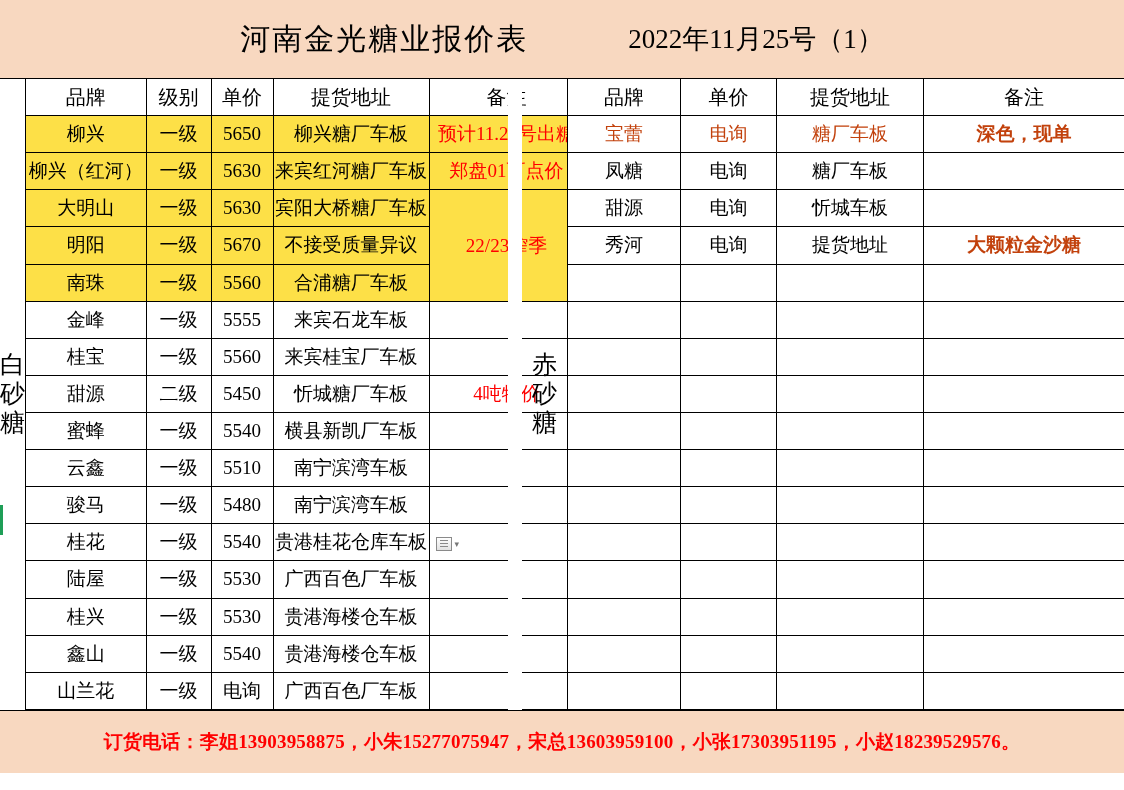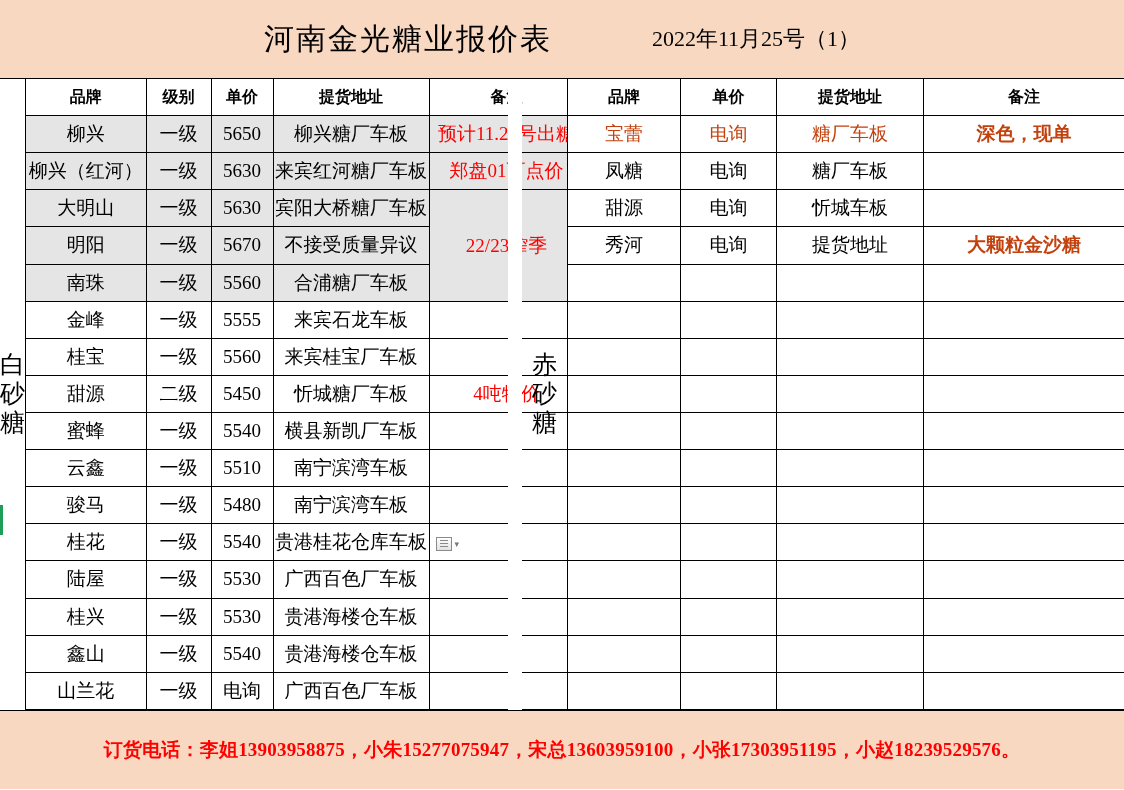--- a/index.html
+++ b/index.html
@@ -23,21 +23,21 @@
     align-items:center;
     justify-content:center;
     gap:100px;
   }
   .title-main{
     font-size:30px;
     letter-spacing:2px;
     color:#000;
   }
   .title-date{
-    font-size:22px;
+    font-size:27px;
     color:#000;
   }
   
   .body-wrap{
     display:flex;
     height:632px;
     box-sizing:border-box;
     border-bottom:1px solid #000;
   }
   .left-block{width:508px;display:flex;}
@@ -75,22 +75,22 @@
     background:#ffffff;
     height:34.6px;
   }
   
   table.left tr:first-child td{border-top:none;}
   table.right tr:first-child td{border-top:none;}
   table.left tr td:first-child{border-left:none;}
   table.right tr td:first-child{border-left:none;}
   table.right tr td:last-child{border-right:none;}
 
-  .hd{font-size:16px;font-weight:bold;}
-  .cream{background:#e5e5e5;font-family:Liberation Serif, serif;}
+  .hd{font-size:20px;}
+  .cream{background:#fde047;font-family:Liberation Serif, serif;}
   .red{color:#c2410c;}
   .bold{font-weight:bold;}
   .note-red{color:#ff0000;font-size:19px;line-height:1.25;}
 
   
   .l-c1{width:120px;}
   .l-c2{width:65px;}
   .l-c3{width:62px;}
   .l-c4{width:156px;}
   .l-c5{width:155px;}
@@ -119,21 +119,21 @@
   .icon-cell{text-align:left;padding-left:6px;}
   .icon-caret{
     display:inline-block;
     margin-left:3px;
     font-size:9px;color:#777;
     vertical-align:middle;
   }
 
   
   .footer{
-    height:78px;
+    height:62px;
     background:#f8d8c0;
     display:flex;
     flex-direction:column;
     align-items:center;
     justify-content:center;
     gap:4px;
     text-align:center;
   }
   .footer div{
     color:#ff0000;

